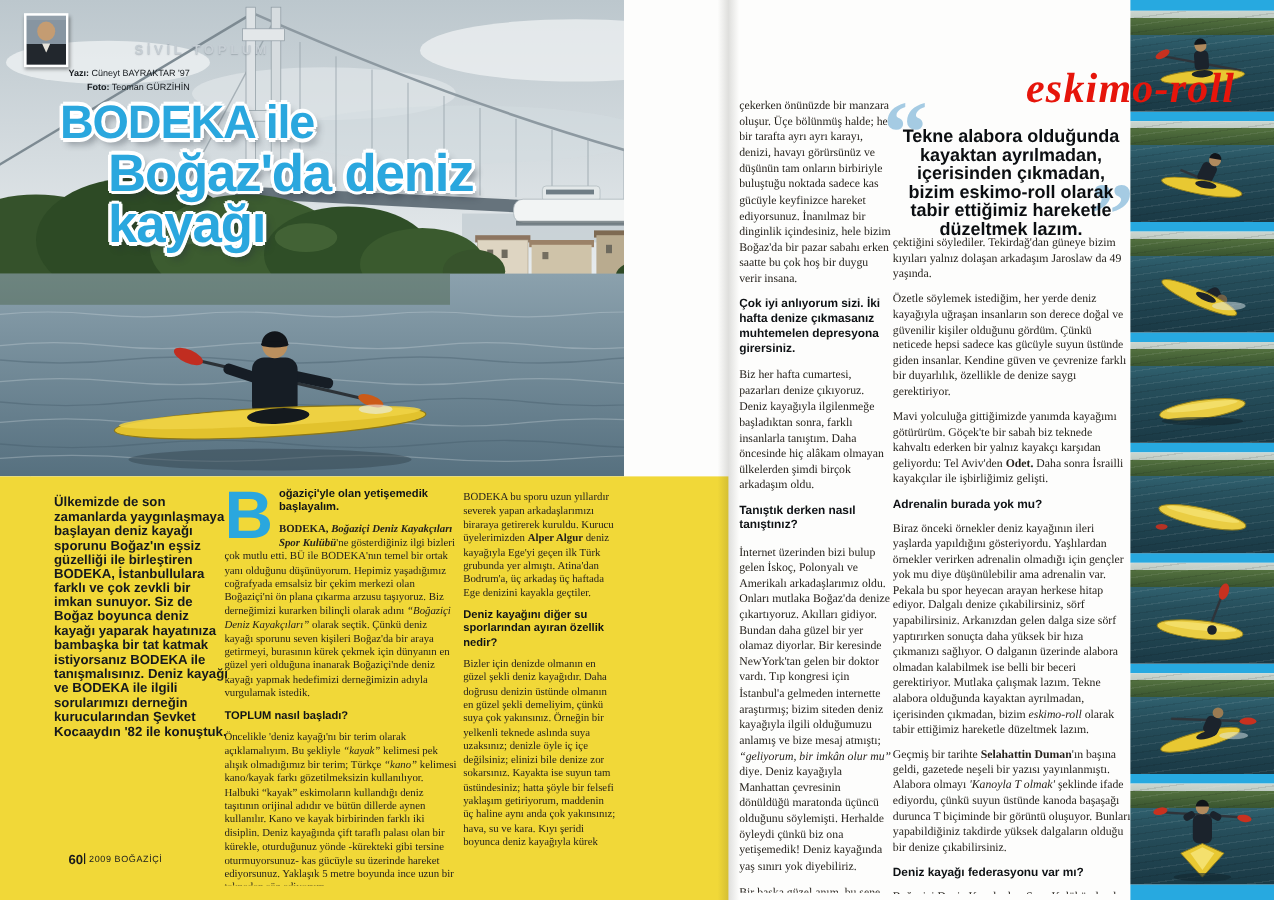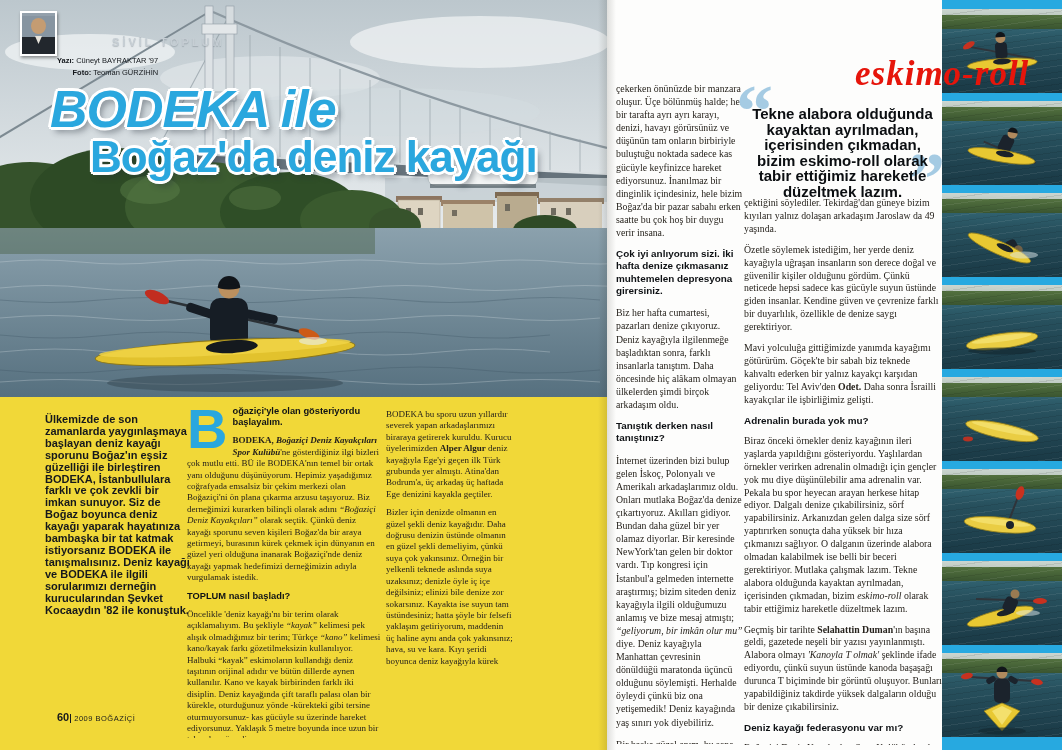--- a/index.html
+++ b/index.html
@@ -1,53 +1,53 @@
 <!DOCTYPE html>
 <html><head>
 <meta charset="utf-8">
 <style>
   html,body{margin:0;padding:0;background:#888;}
   #spread{position:relative;width:1062px;height:750px;background:#fdfdfc;overflow:hidden;
           font-family:"Liberation Sans",sans-serif;margin:0 auto;}
   
-  .photo{position:absolute;left:0;top:0;width:607px;height:397px;overflow:hidden;}
+  .photo{position:absolute;left:0;top:0;width:520px;height:397px;overflow:hidden;}
   .photo svg{display:block;}
   .section-label{position:absolute;left:112px;top:36px;font-weight:bold;font-size:11px;
           letter-spacing:3px;color:#c6ced4;text-shadow:0 1px 1px rgba(90,100,110,.35);}
   .portrait{position:absolute;left:20px;top:11px;width:33px;height:41px;border:2px solid #fff;
           box-shadow:1px 2px 3px rgba(0,0,0,.4);
           background:linear-gradient(180deg,#93a0ab 0 8%, #8795a1 8% 58%, #22272d 58%);}
   .portrait::before{content:"";position:absolute;left:9px;top:5px;width:15px;height:16px;border-radius:50%;
           background:#c49c72;}
   .portrait::after{content:"";position:absolute;left:13px;top:23px;width:7px;height:8px;
           background:#e7e3da;clip-path:polygon(0 0,100% 0,50% 100%);}
   .byline{position:absolute;left:57px;top:55px;font-size:7.5px;line-height:1.55;color:#15191d;text-align:right;}
   .bl-label{font-weight:bold;}
   .feature-title{position:absolute;left:50px;top:84px;margin:0;color:#2aa7de;font-weight:bold;
           line-height:.99;letter-spacing:-1px;
           text-shadow:-2px -2px 0 #fff,2px -2px 0 #fff,-2px 2px 0 #fff,2px 2px 0 #fff,
                       -3px 0 0 #fff,3px 0 0 #fff,0 3px 0 #fff,0 -3px 0 #fff,
                       4px 5px 6px rgba(35,45,55,.45);}
-  .t1{display:block;font-size:52px;font-style:italic;}
+  .t1{display:block;font-size:39px;}
   .t2{display:block;font-size:44px;padding-left:40px;}
   
   .yellow{position:absolute;left:0;top:397px;width:607px;height:448px;background:#f1d838;}
   .intro{position:absolute;left:45px;top:17px;width:145px;margin:0;font-weight:bold;
           font-size:11px;line-height:11.9px;color:#15181c;}
   .col{position:absolute;font-family:"Liberation Serif",serif;font-size:9px;line-height:11.4px;
           color:#26221c;overflow:hidden;}
   .col p{margin:0 0 7px;}
   .q{font-family:"Liberation Sans",sans-serif;font-weight:bold;font-size:9.3px;line-height:11.2px;
           color:#101316;margin:0 0 2px;}
   .col-a{left:187px;top:9px;width:195px;height:332px;}
   .col-b{left:386px;top:12px;width:127px;height:328px;}
   .dropcap{float:left;font-family:"Liberation Sans",sans-serif;font-weight:bold;font-size:56px;
           line-height:42px;color:#2aa7de;padding:2px 5px 0 0;}
   .rt-b{font-weight:bold;} .rt-i{font-style:italic;}
-  .pfooter{position:absolute;left:57px;top:314px;display:flex;align-items:flex-end;color:#17191c;}
+  .pfooter{position:absolute;left:57px;top:314px;display:flex;align-items:flex-start;color:#17191c;}
   .pn{font-weight:bold;font-size:11px;}
   .psep{width:1px;height:9px;background:#17191c;margin:0 3px 0 1px;}
   .issue{font-size:7.5px;letter-spacing:.5px;}
   .gutter{position:absolute;left:598px;top:0;width:18px;height:750px;pointer-events:none;
           background:linear-gradient(90deg,rgba(0,0,0,0),rgba(40,40,30,.14) 50%,rgba(0,0,0,0));}
   
   .rcol1{position:absolute;left:616px;top:82px;width:128px;height:662px;overflow:hidden;
           font-family:"Liberation Serif",serif;font-size:9.8px;line-height:13.1px;color:#26221c;}
   .rcol1 p{margin:0 0 9px;}
   .rh{font-family:"Liberation Sans",sans-serif;font-weight:bold;font-size:9.9px;line-height:12.3px;
@@ -206,28 +206,29 @@
       <span class="t1">BODEKA ile</span>
       <span class="t2">Boğaz'da deniz kayağı</span>
     </h1>
   </div>
 
   <div class="yellow">
     <p class="intro">Ülkemizde de son zamanlarda yaygınlaşmaya başlayan deniz kayağı sporunu Boğaz'ın eşsiz güzelliği ile birleştiren BODEKA, İstanbullulara farklı ve çok zevkli bir imkan sunuyor. Siz de Boğaz boyunca deniz kayağı yaparak hayatınıza bambaşka bir tat katmak istiyorsanız BODEKA ile tanışmalısınız. Deniz kayağı ve BODEKA ile ilgili sorularımızı derneğin kurucularından Şevket Kocaaydın '82 ile konuştuk.</p>
 
     <div class="col col-a">
       <span class="dropcap">B</span>
-      <p class="q">oğaziçi'yle olan gösteriyordu başlayalım.</p>
+      <p class="q">oğaziçi'yle olan yetişemedik başlayalım.</p>
       <p><span class="rt-b">BODEKA, </span><span class="rt-b rt-i">Boğaziçi Deniz Kayakçıları Spor Kulübü</span><span>'ne gösterdiğiniz ilgi bizleri çok mutlu etti. BÜ ile BODEKA'nın temel bir ortak yanı olduğunu düşünüyorum. Hepimiz yaşadığımız coğrafyada emsalsiz bir çekim merkezi olan Boğaziçi'ni ön plana çıkarma arzusu taşıyoruz. Biz derneğimizi kurarken bilinçli olarak adını </span><span class="rt-i">“Boğaziçi Deniz Kayakçıları”</span><span> olarak seçtik. Çünkü deniz kayağı sporunu seven kişileri Boğaz'da bir araya getirmeyi, burasının kürek çekmek için dünyanın en güzel yeri olduğuna inanarak Boğaziçi'nde deniz kayağı yapmak hedefimizi derneğimizin adıyla vurgulamak istedik.</span></p>
       <p class="q">TOPLUM nasıl başladı?</p>
       <p><span>Öncelikle 'deniz kayağı'nı bir terim olarak açıklamalıyım. Bu şekliyle </span><span class="rt-i">“kayak”</span><span> kelimesi pek alışık olmadığımız bir terim; Türkçe </span><span class="rt-i">“kano”</span><span> kelimesi kano/kayak farkı gözetilmeksizin kullanılıyor. Halbuki “kayak” eskimoların kullandığı deniz taşıtının orijinal adıdır ve bütün dillerde aynen kullanılır. Kano ve kayak birbirinden farklı iki disiplin. Deniz kayağında çift taraflı palası olan bir kürekle, oturduğunuz yönde -kürekteki gibi tersine oturmuyorsunuz- kas gücüyle su üzerinde hareket ediyorsunuz. Yaklaşık 5 metre boyunda ince uzun bir tekneden söz ediyorum.</span></p>
     </div>
 
     <div class="col col-b">
       <p><span>BODEKA bu sporu uzun yıllardır severek yapan arkadaşlarımızı biraraya getirerek kuruldu. Kurucu üyelerimizden </span><span class="rt-b">Alper Algur</span><span> deniz kayağıyla Ege'yi geçen ilk Türk grubunda yer almıştı. Atina'dan Bodrum'a, üç arkadaş üç haftada Ege denizini kayakla geçtiler.</span></p>
+      <p class="q">Deniz kayağını diğer su sporlarından ayıran özellik nedir?</p>
       <p>Bizler için denizde olmanın en güzel şekli deniz kayağıdır. Daha doğrusu denizin üstünde olmanın en güzel şekli demeliyim, çünkü suya çok yakınsınız. Örneğin bir yelkenli teknede aslında suya uzaksınız; denizle öyle iç içe değilsiniz; elinizi bile denize zor sokarsınız. Kayakta ise suyun tam üstündesiniz; hatta şöyle bir felsefi yaklaşım getiriyorum, maddenin üç haline aynı anda çok yakınsınız; hava, su ve kara. Kıyı şeridi boyunca deniz kayağıyla kürek</p>
     </div>
 
     <div class="pfooter">
       <span class="pn">60</span>
       <span class="psep"></span>
       <span class="issue">2009 BOĞAZİÇİ</span>
     </div>
   </div>
 

